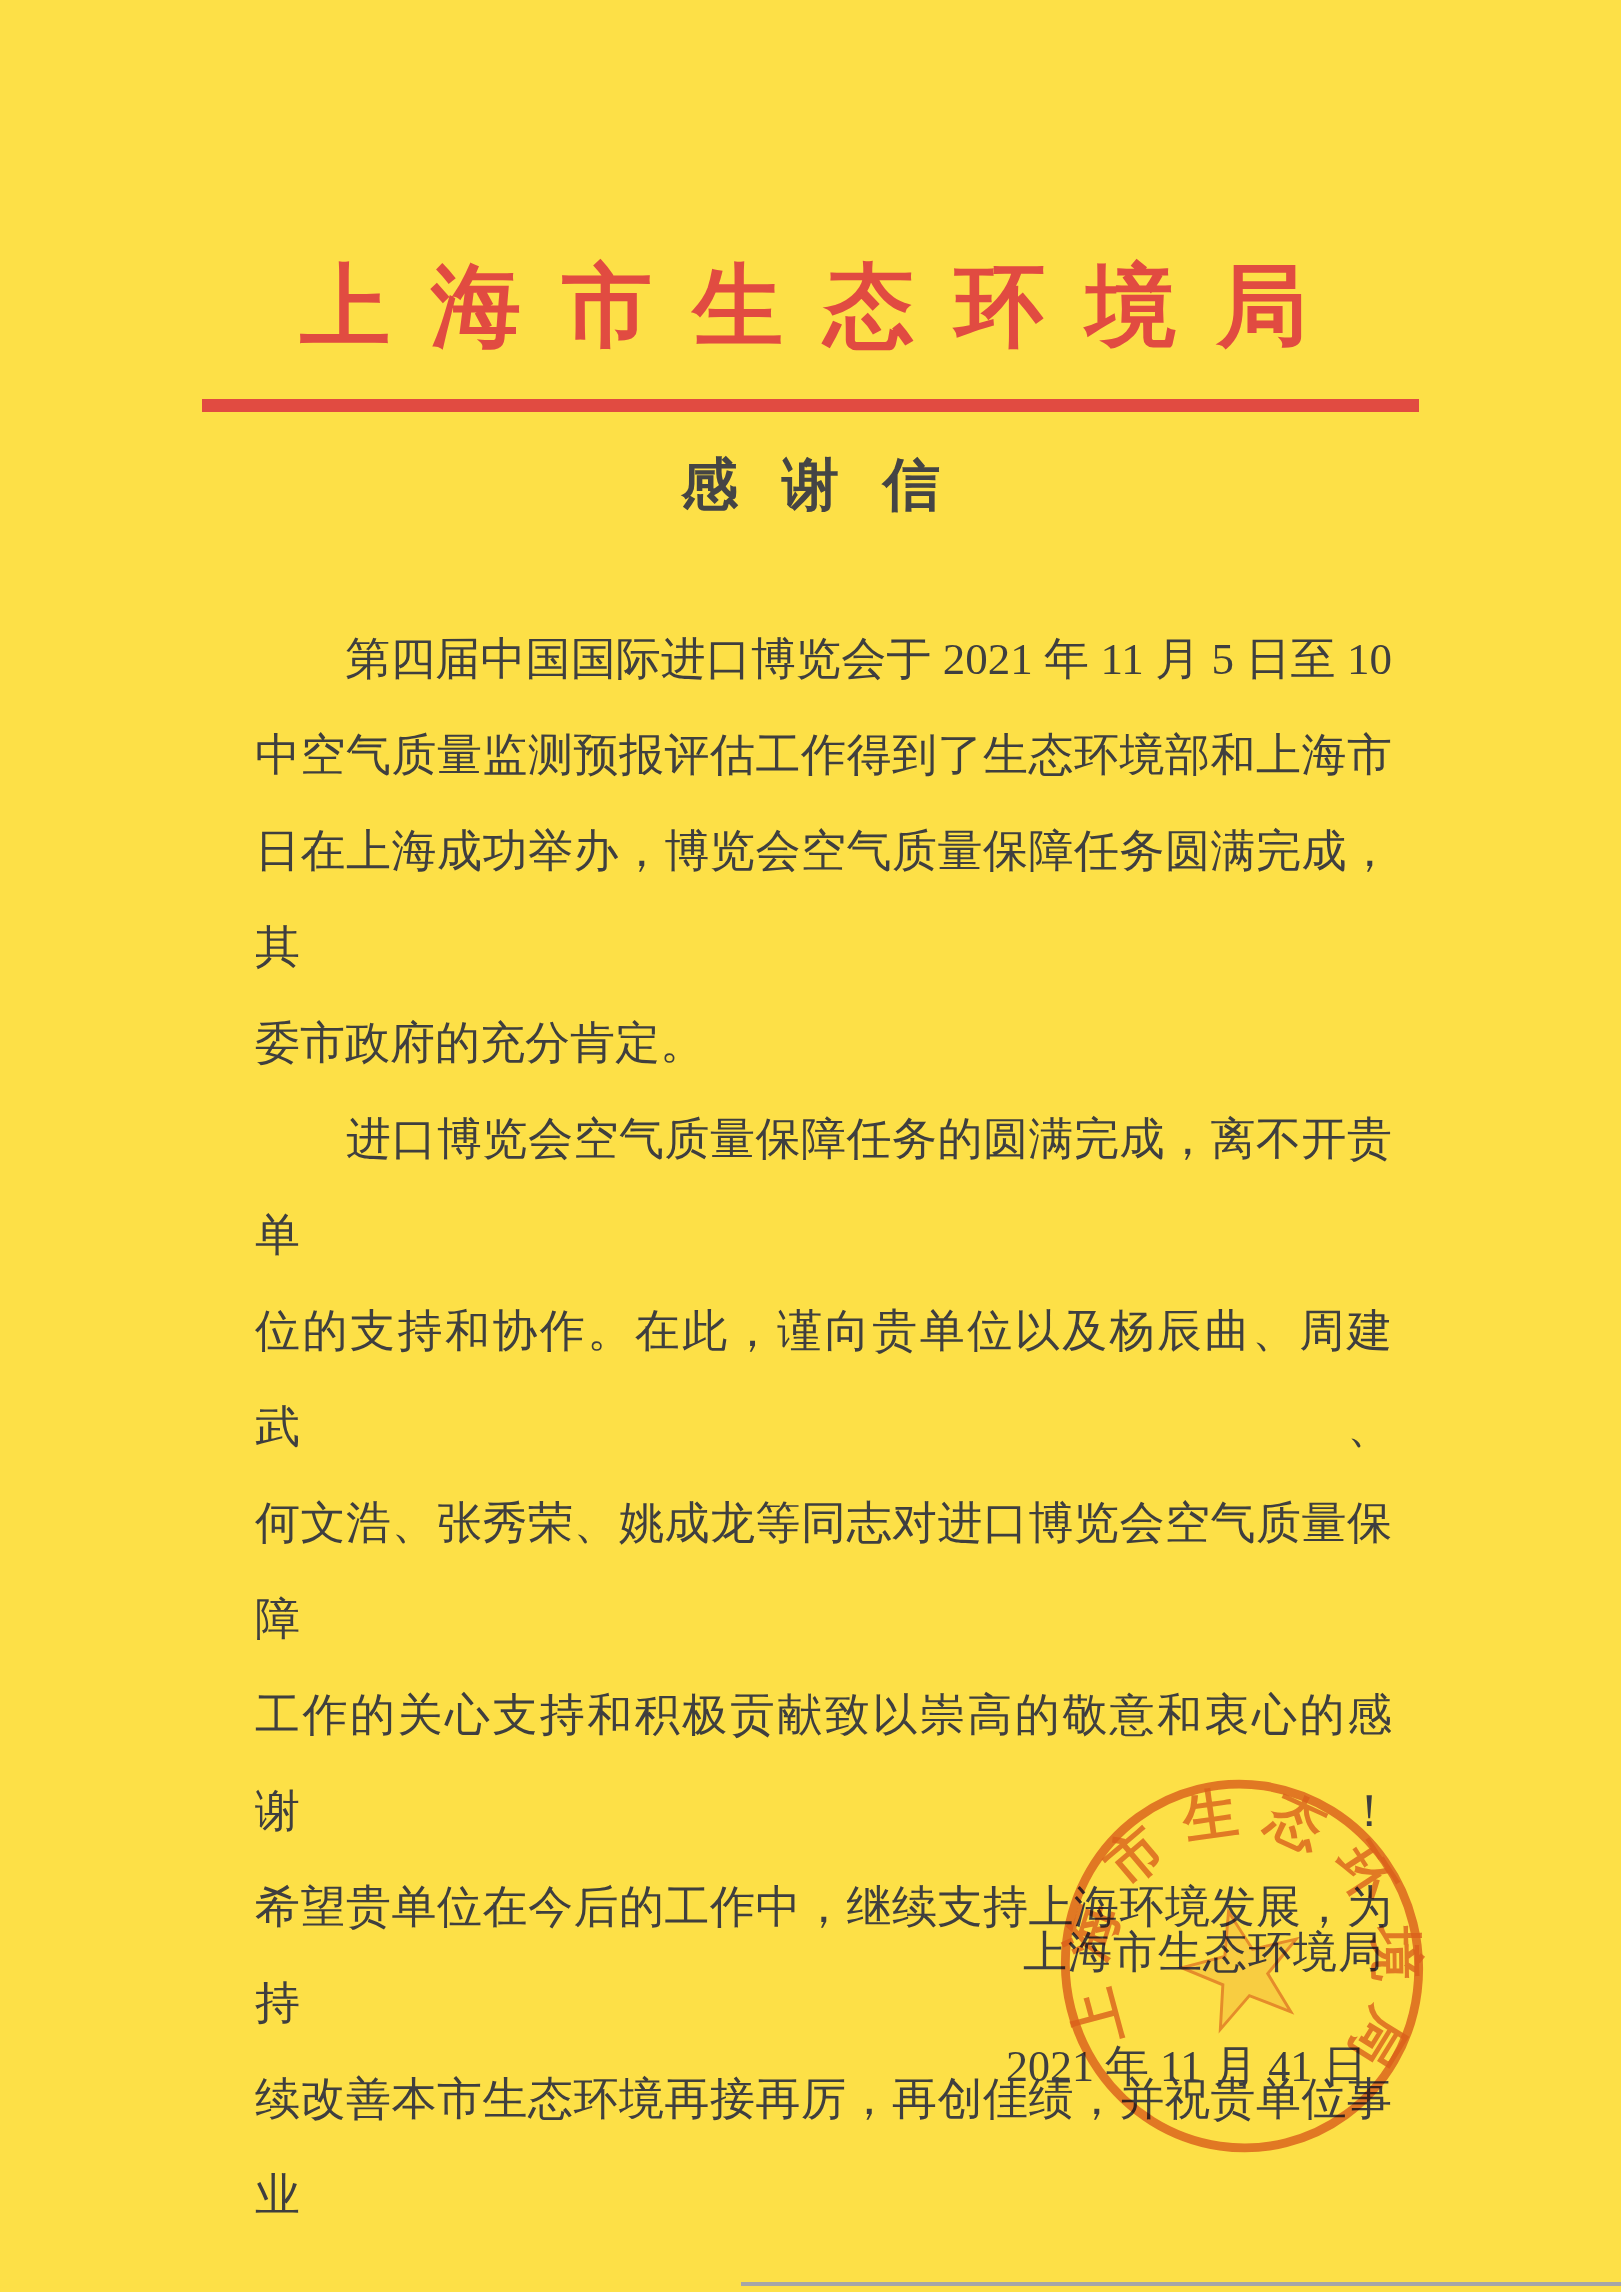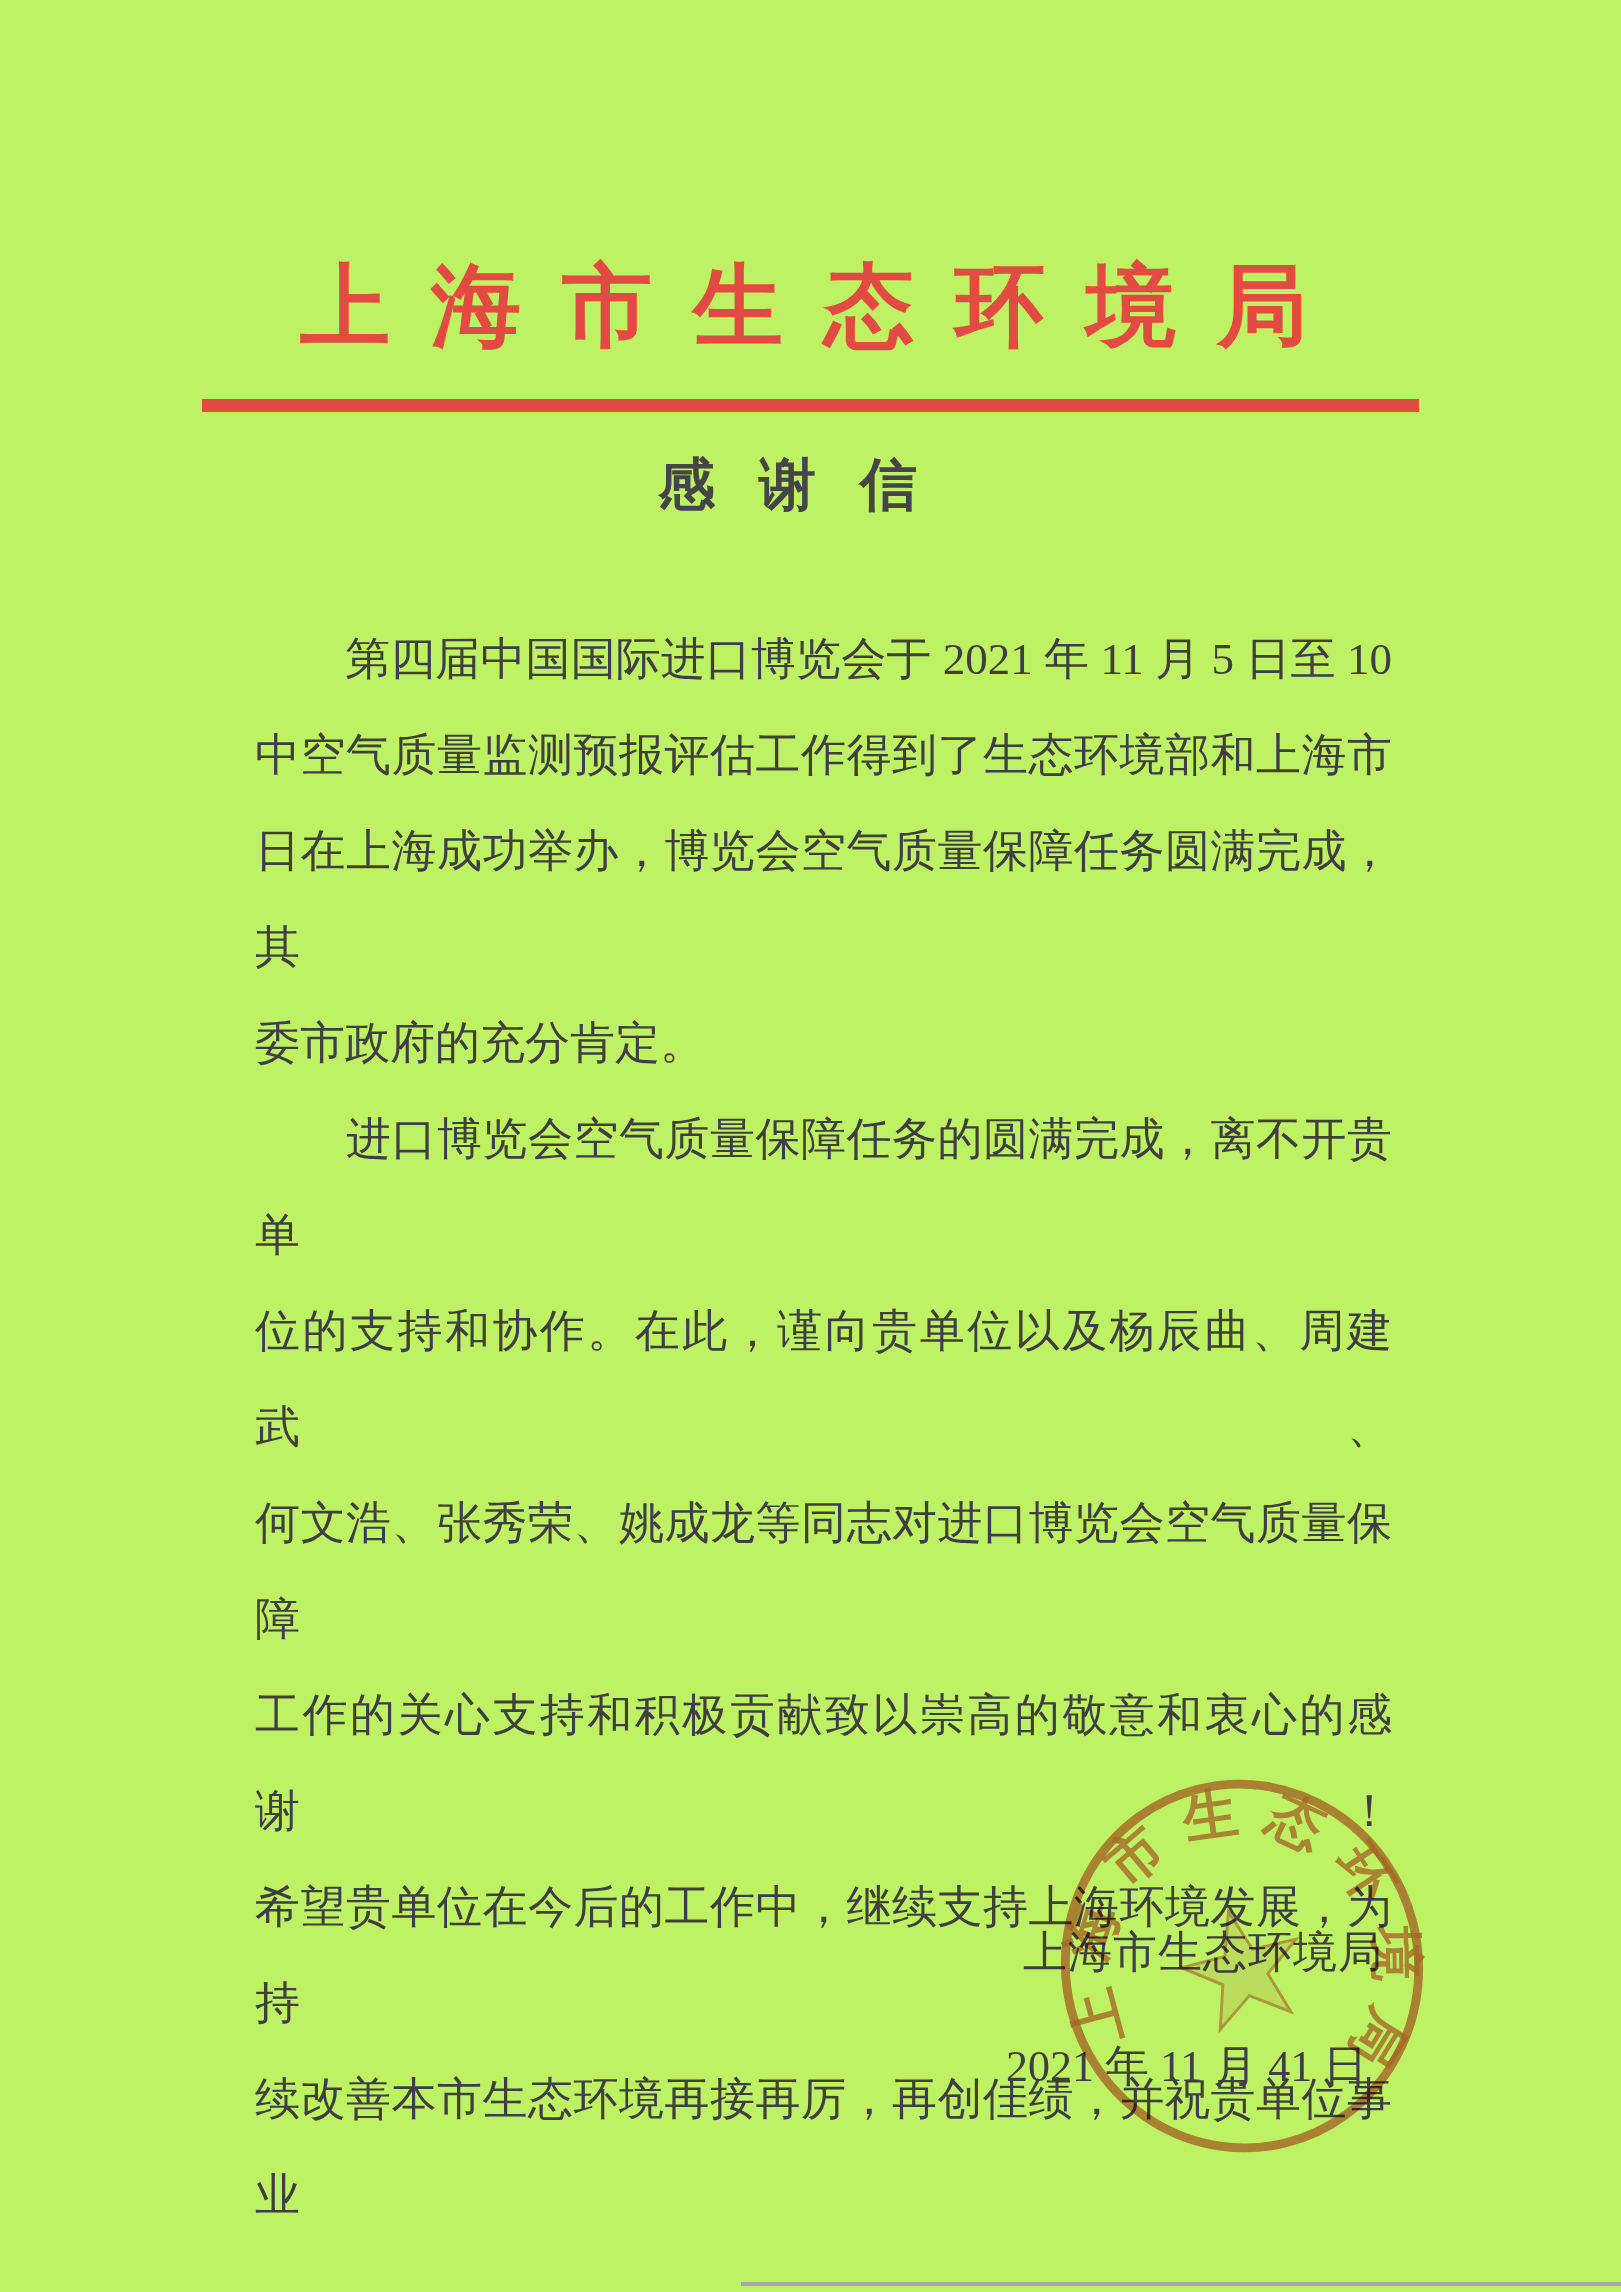--- a/index.html
+++ b/index.html
@@ -7,21 +7,21 @@
   body {
     position: relative;
     width: 1621px;
     height: 2293px;
     overflow: hidden;
     font-family: "Liberation Serif", "DejaVu Serif", serif;
   }
   .page {
     position: absolute;
     inset: 0;
-    background: #bef264;
+    background: #fde047;
   }
   
   .agency-header {
     position: absolute;
     left: 300px;
     top: 257px;
     white-space: nowrap;
     font-size: 90px;
     font-weight: 700;
     letter-spacing: 41px;
@@ -33,21 +33,21 @@
     position: absolute;
     left: 202px;
     top: 399px;
     width: 1217px;
     height: 12.7px;
     background: var(--rule-red, #e14b41);
   }
   
   .letter-title {
     position: absolute;
-    left: 658px;
+    left: 681px;
     top: 451px;
     white-space: nowrap;
     font-size: 57px;
     font-weight: 700;
     letter-spacing: 44px;
     color: #454545;
     line-height: 1.2;
   }
   
   .body-block {

